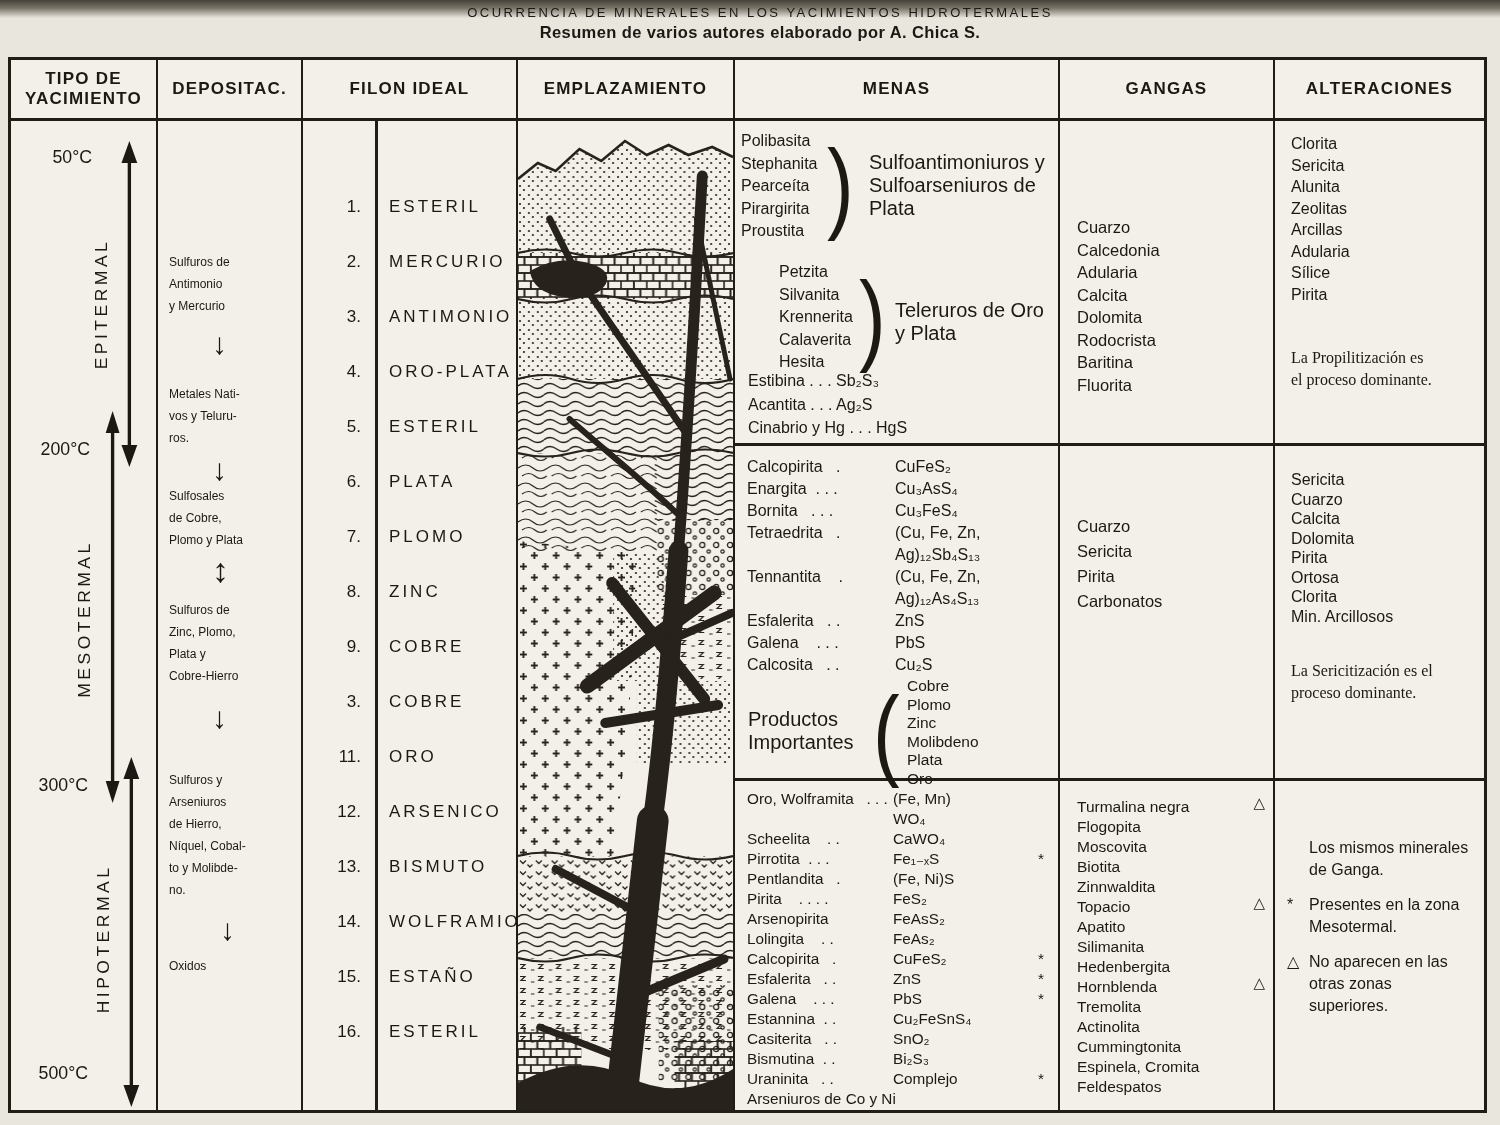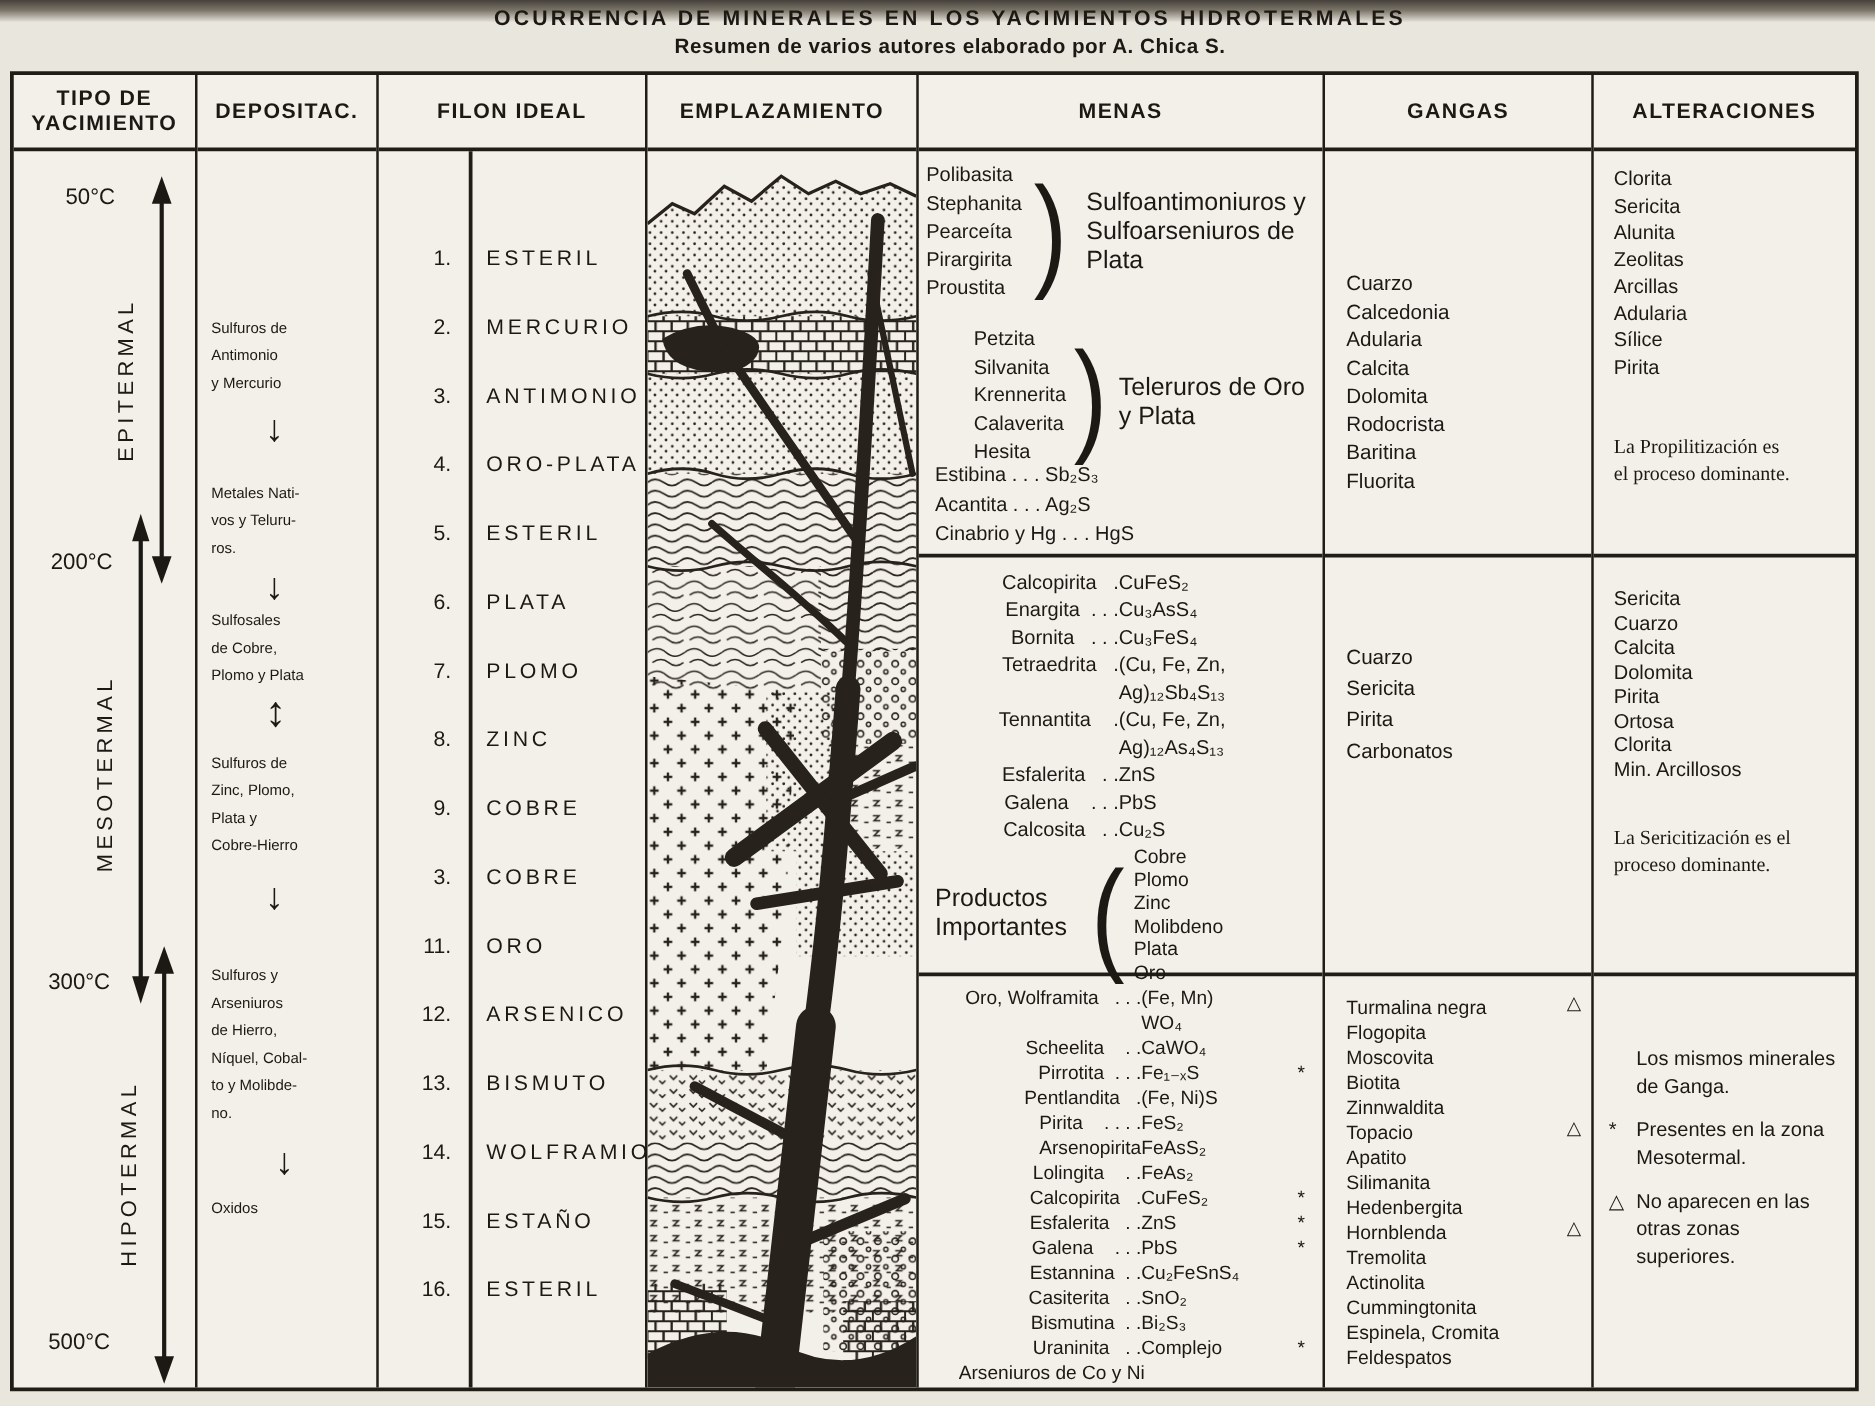--- a/index.html
+++ b/index.html
@@ -1,21 +1,21 @@
 <!DOCTYPE html>
 <html><head>
 <meta charset="utf-8">
 <style>
   html,body{margin:0;padding:0;}
   .page{position:relative;width:1500px;height:1125px;background:#e9e6de;
         font-family:"Liberation Sans","DejaVu Sans",sans-serif;color:#1c1914;overflow:hidden;}
   .top-smudge{position:absolute;top:0;left:0;right:0;height:18px;
         background:linear-gradient(180deg,#45413a 0%,#7a7468 45%,rgba(233,230,222,0) 100%);}
   .title-wrap{position:absolute;top:5px;left:380px;width:760px;text-align:center;}
-  .doc-title{font-size:17px;font-weight:bold;letter-spacing:2.5px;white-space:nowrap;}
+  .doc-title{font-size:13px;font-weight:normal;letter-spacing:2.5px;white-space:nowrap;}
   .doc-subtitle{font-size:16.5px;font-weight:bold;margin-top:3px;letter-spacing:.4px;}
 
   .table{position:absolute;left:8px;top:57px;width:1479px;height:1056px;
          border:3px solid #201c16;background:#f2f0e8;display:grid;
          grid-template-columns:147px 145px 215px 217px 325px 215px 1fr;box-sizing:border-box;}
   .col{border-right:2.5px solid #201c16;display:flex;flex-direction:column;min-width:0;box-sizing:border-box;}
   .col:last-child{border-right:none;}
   .hdr{height:58px;border-bottom:3px solid #201c16;display:flex;align-items:center;justify-content:center;
        font-weight:bold;font-size:17px;letter-spacing:1.2px;text-align:center;white-space:pre-line;line-height:1.15;flex:none;}
   .cbody{flex:1;position:relative;}
@@ -36,25 +36,25 @@
   .filon-num{width:58px;text-align:right;font-size:17px;flex:none;}
   .filon-name{padding-left:28px;font-size:17px;letter-spacing:3px;}
 
   
   .min-list{position:absolute;font-size:16px;line-height:22.5px;}
   .brace{position:absolute;font-size:100px;line-height:112px;transform:scaleX(.8);transform-origin:left top;font-weight:100;}
   .brace-label{position:absolute;font-size:20px;line-height:23px;white-space:pre-line;}
   .formula-lines{position:absolute;font-size:16px;line-height:23.5px;white-space:pre-line;}
   .menas-rows{position:absolute;top:10px;left:0;right:0;font-size:16px;line-height:22px;}
   .mrow{display:flex;align-items:flex-start;padding-left:12px;}
-  .mname{width:148px;flex:none;white-space:pre-wrap;text-align:right;}
+  .mname{width:148px;flex:none;white-space:pre-wrap;}
   .mname.wide{width:178px;}
   .mform{flex:1;white-space:pre-wrap;}
   .mnote{flex:none;width:20px;text-align:left;}
-  .menas-rows.small{font-size:15.3px;line-height:20px;top:8px;padding-left:20px;}
+  .menas-rows.small{font-size:15.3px;line-height:20px;top:8px;}
   .menas-rows.small .mname{width:146px;}
   .m-footer{padding-left:12px;}
 
   
   .g-list{position:absolute;left:17px;right:8px;font-size:16.5px;}
   .g-list .g-item{white-space:pre;}
   .grow{display:flex;align-items:center;}
   .gmark{width:34px;text-align:right;font-size:15px;position:relative;top:-4px;flex:none;}
   .gname{flex:1;}
 

